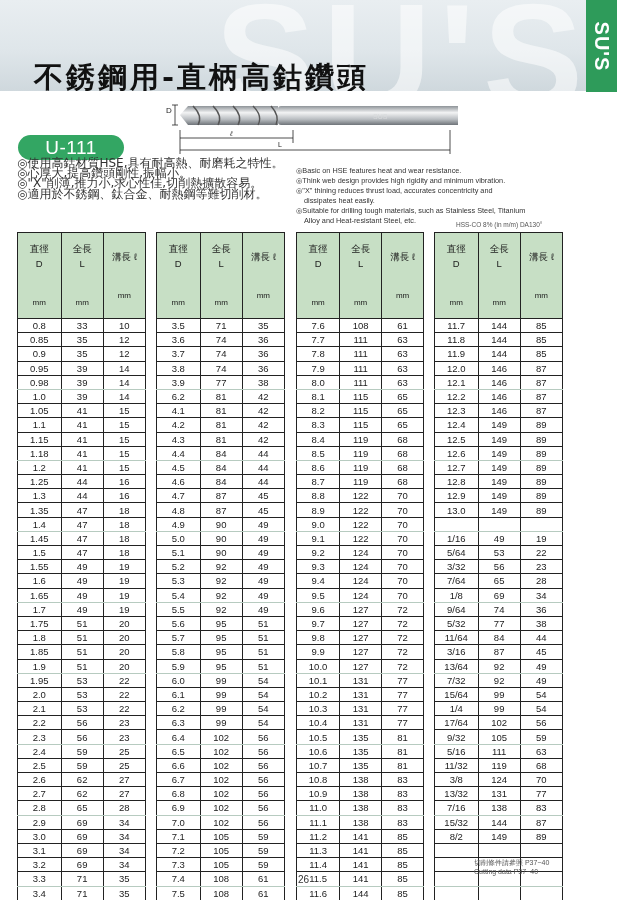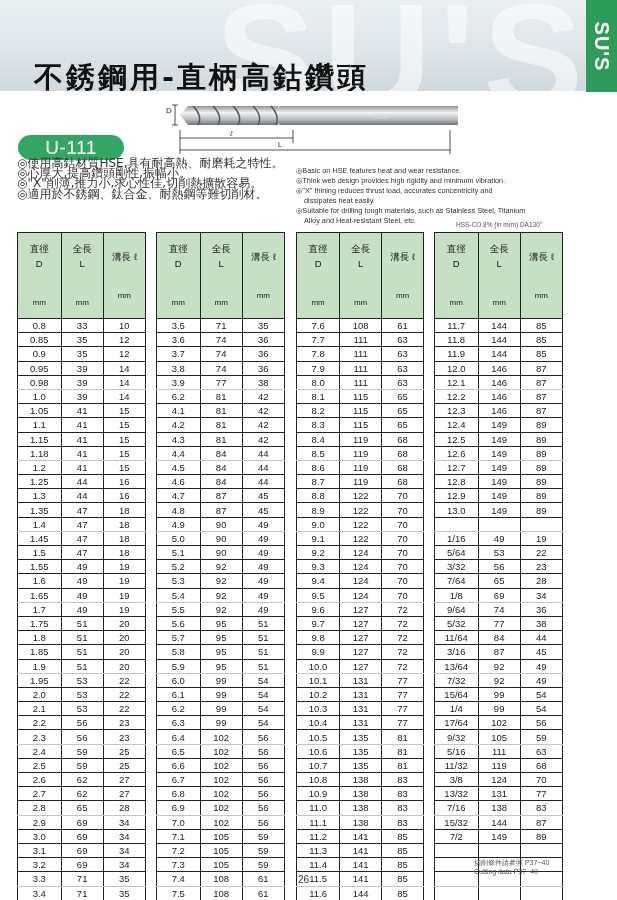--- a/index.html
+++ b/index.html
@@ -995,21 +995,21 @@
         <td>7/16</td>
         <td>138</td>
         <td>83</td>
       </tr>
       <tr>
         <td>15/32</td>
         <td>144</td>
         <td>87</td>
       </tr>
       <tr>
-        <td>7/2</td>
+        <td>8/2</td>
         <td>149</td>
         <td>89</td>
       </tr>
       <tr>
         <td></td>
         <td></td>
         <td></td>
       </tr>
       <tr>
         <td></td>

